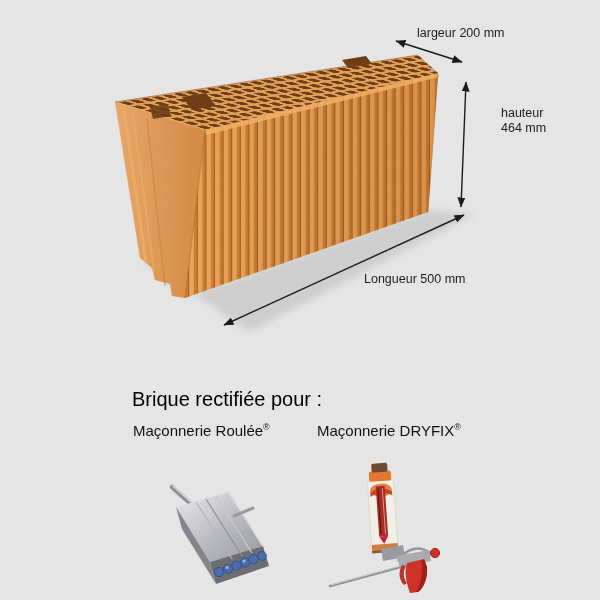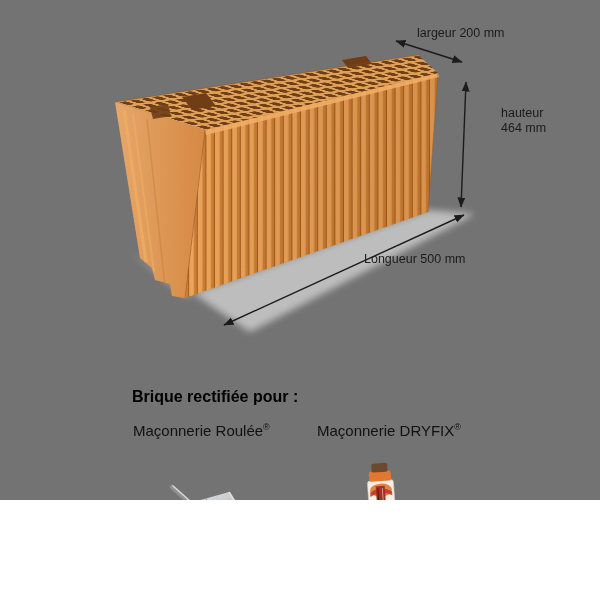--- a/index.html
+++ b/index.html
@@ -1,23 +1,23 @@
 <!DOCTYPE html>
 <html style="--brick_top: #e2a35c; --brick_holes: #6e3d15; --ridge_light: #f0a75c; --ridge_mid: #cf8034; --ridge_dark: #a75a1e; --end_face: #e6984f; --end_face_light: #f4b066; --shadow: #cbcbcb; --ink: #1c1c1c; --metal_light: #e3e3e6; --metal_mid: #a9aaaf; --metal_dark: #7f8086; --roller_blue: #4a6db2; --red_accent: #cf3228; --cartridge_body: #f2efe6; --cartridge_orange: #e2772f; --cartridge_cap: #6b4a30; --cartridge_label: #a82c24;"><head>
 <meta charset="utf-8">
 <style>
   html,body{margin:0;padding:0;background:#fff;}
-  .stage{position:relative;width:600px;height:500px;background:#737373;overflow:hidden;
+  .stage{position:relative;width:600px;height:600px;background:#e5e5e5;overflow:hidden;
          font-family:"Liberation Sans",sans-serif;color:var(--ink,#1c1c1c);}
   .abs{position:absolute;}
   svg{display:block;}
   
   .dim{font-size:12.5px;line-height:15px;color:var(--ink);white-space:nowrap;}
   
-  .heading{font-size:16px;font-weight:bold;color:#000;white-space:nowrap;}
+  .heading{font-size:20px;font-weight:normal;color:#000;white-space:nowrap;}
   .method{font-size:15px;color:#111;white-space:nowrap;}
   .method sup{font-size:9px;}
   
   .f-top{fill:var(--brick_top);}
   .f-hole{fill:var(--brick_holes);}
   .f-end{fill:var(--end_face);}
   .f-shadow{fill:var(--shadow);}
   .s-ink{stroke:var(--ink);}
   .f-blue{fill:var(--roller_blue);}
   .f-red{fill:var(--red_accent);}
@@ -108,21 +108,21 @@
     <line class="s-ink" x1="224" y1="325" x2="464" y2="215" stroke-width="1.4" marker-start="url(#ah)" marker-end="url(#ah)"></line>
   </svg>
 
   <div class="abs dim" style="left:417px;top:26px">largeur 200 mm</div>
 
   <div class="abs dim" style="left:501px;top:106px">
     <span style="display:block">hauteur</span>
     <span style="display:block">464 mm</span>
   </div>
 
-  <div class="abs dim" style="left:364px;top:252px">Longueur 500 mm</div>
+  <div class="abs dim" style="left:364px;top:272px">Longueur 500 mm</div>
 
   <div class="abs heading" style="left:132px;top:388px">Brique rectifiée pour :</div>
 
   <div class="abs method" style="left:133px;top:422px">
     <span>Maçonnerie Roulée</span><sup>®</sup>
   </div>
 
   <div class="abs method" style="left:317px;top:422px">
     <span>Maçonnerie DRYFIX</span><sup>®</sup>
   </div>

